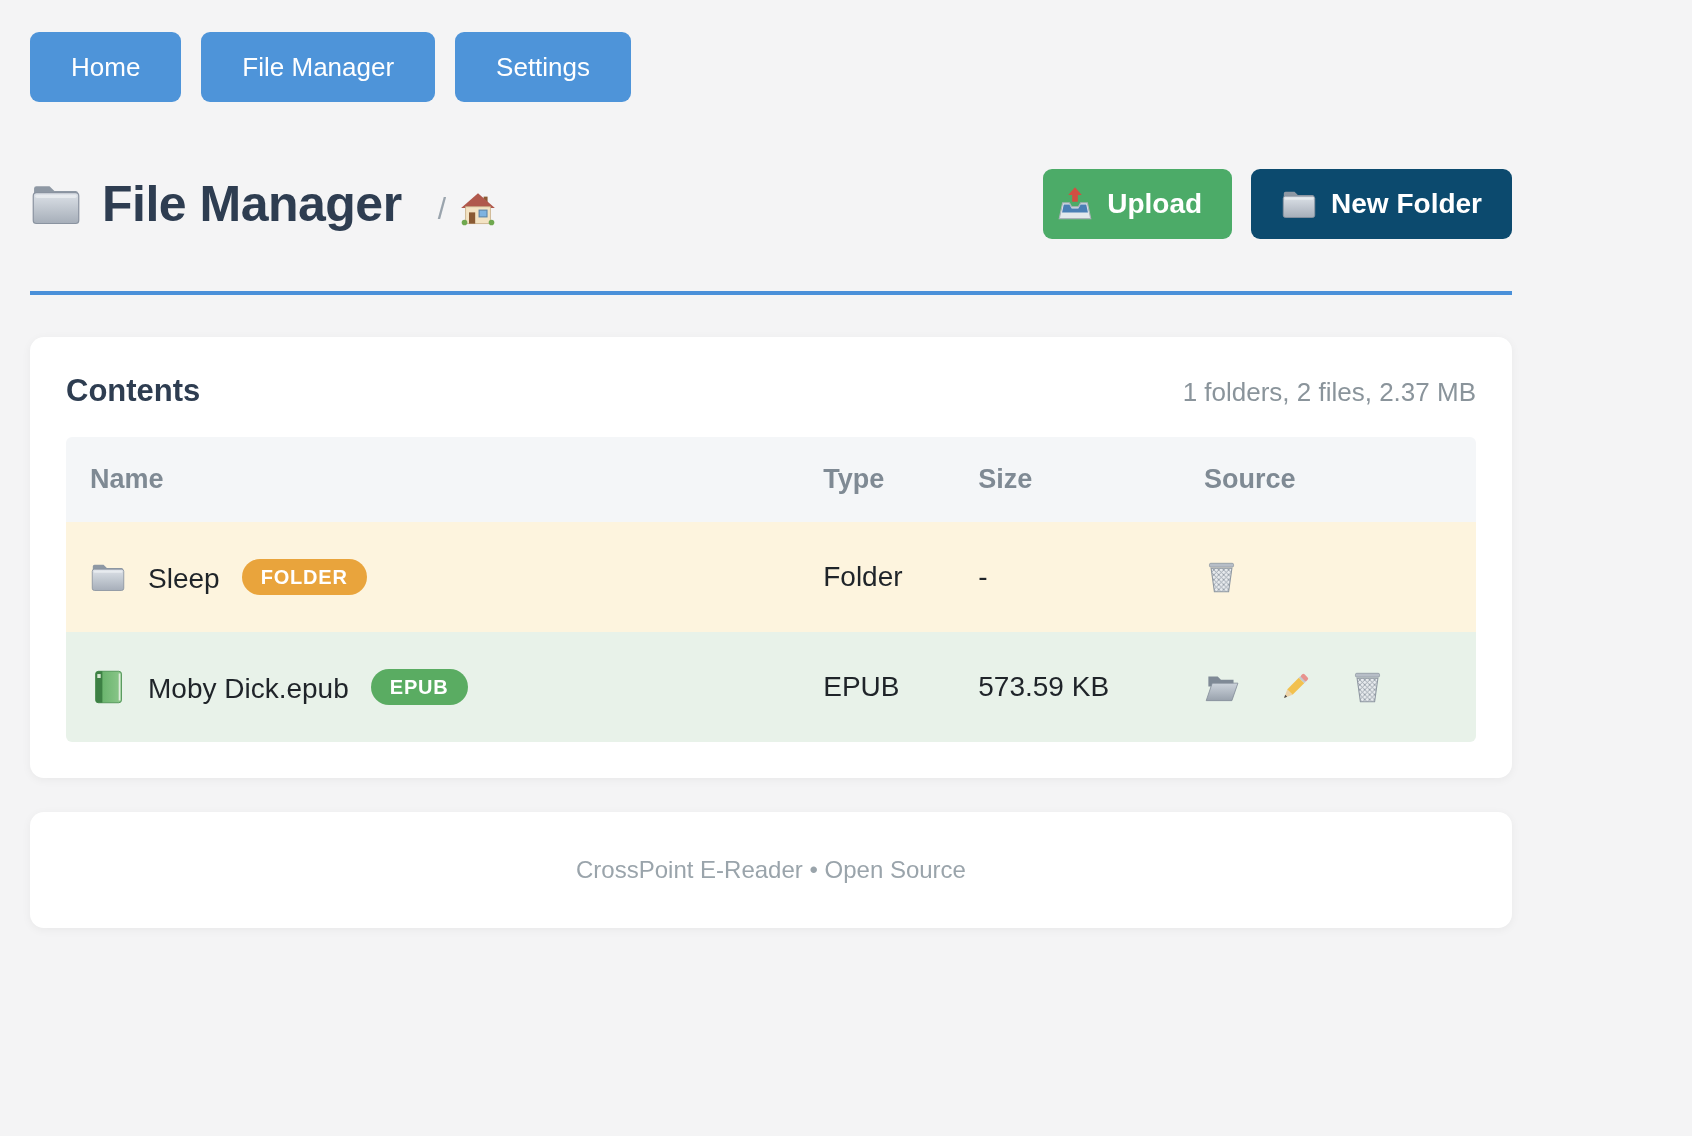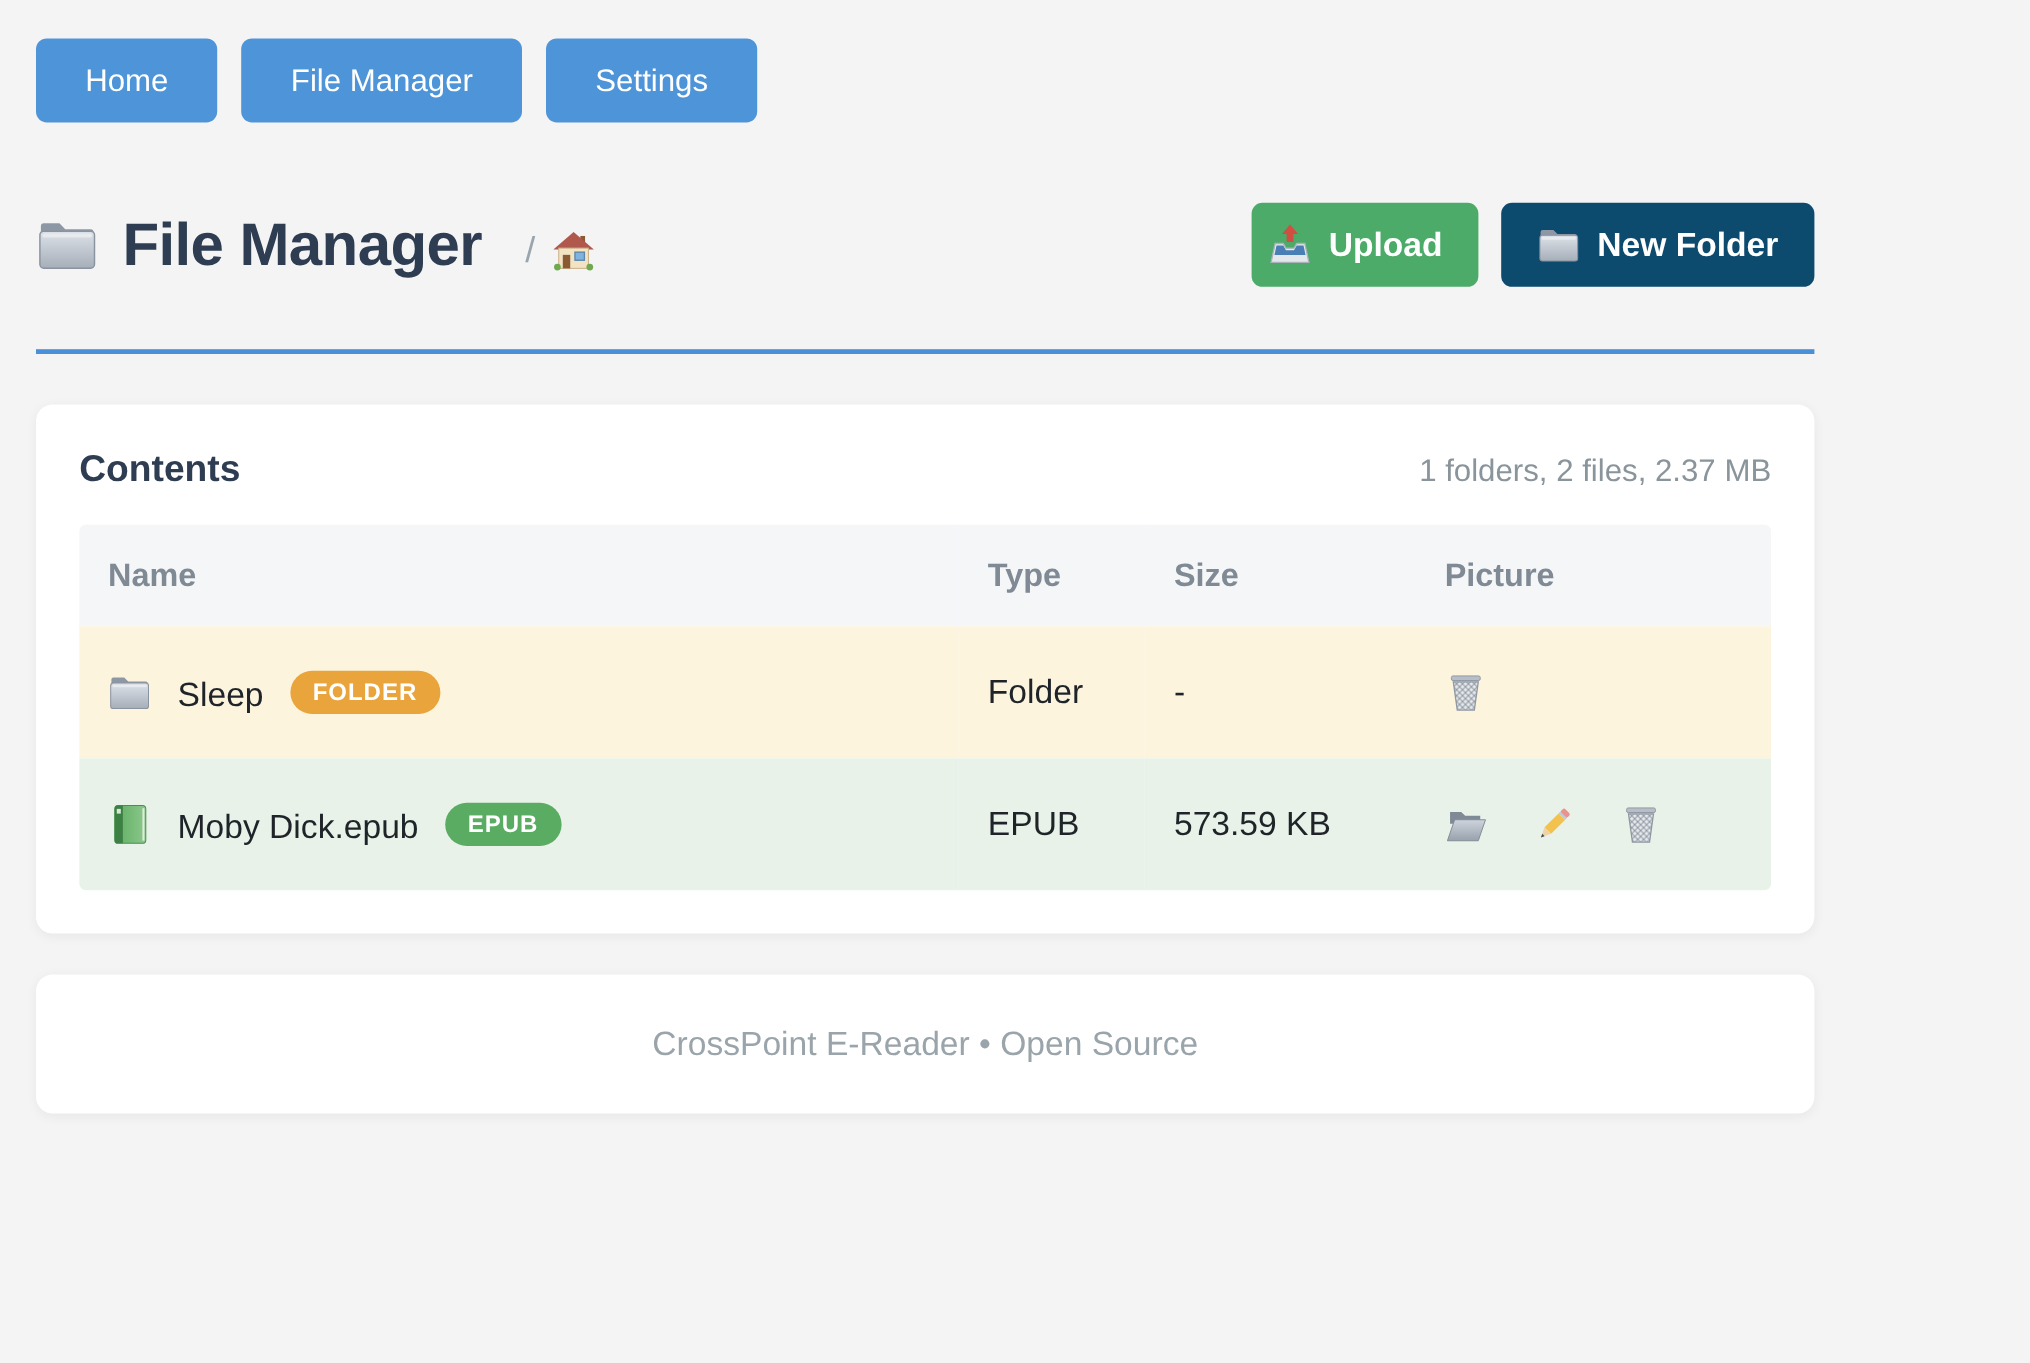--- a/index.html
+++ b/index.html
@@ -75,21 +75,21 @@
   .actions-cell { display: flex; align-items: center; gap: 38px; }
   .action-icon { width: 35px; height: 35px; cursor: pointer; }
 
   
   .footer-card {
     background: #ffffff; border-radius: 14px;
     box-shadow: 0 2px 10px rgba(0,0,0,0.05);
     margin-top: 34px; height: 116px;
     display: flex; align-items: center; justify-content: center;
   }
-  .footer-text { font-size: 28px; color: #9aa4ab; }
+  .footer-text { font-size: 24px; color: #9aa4ab; }
 </style>
 </head>
 <body>
 
 <svg width="0" height="0" style="position:absolute" aria-hidden="true">
   <defs>
     <linearGradient id="gradFolder" x1="0" y1="0" x2="0" y2="1">
       <stop offset="0" stop-color="#dde2e8"></stop>
         <stop offset="1" stop-color="#a6aeb9"></stop>
     </linearGradient>
@@ -205,21 +205,21 @@
           <col class="c-name">
           <col class="c-type">
           <col class="c-size">
           <col class="c-actions">
         </colgroup>
       <thead>
         <tr>
           <th>Name</th>
           <th>Type</th>
           <th>Size</th>
-          <th>Picture</th>
+          <th>Source</th>
         </tr>
       </thead>
       <tbody>
 
         <tr class="row-folder">
           <td>
             <div class="name-cell">
               <svg class="row-icon">
                   <use href="#sym-folder"></use>
                 </svg>

